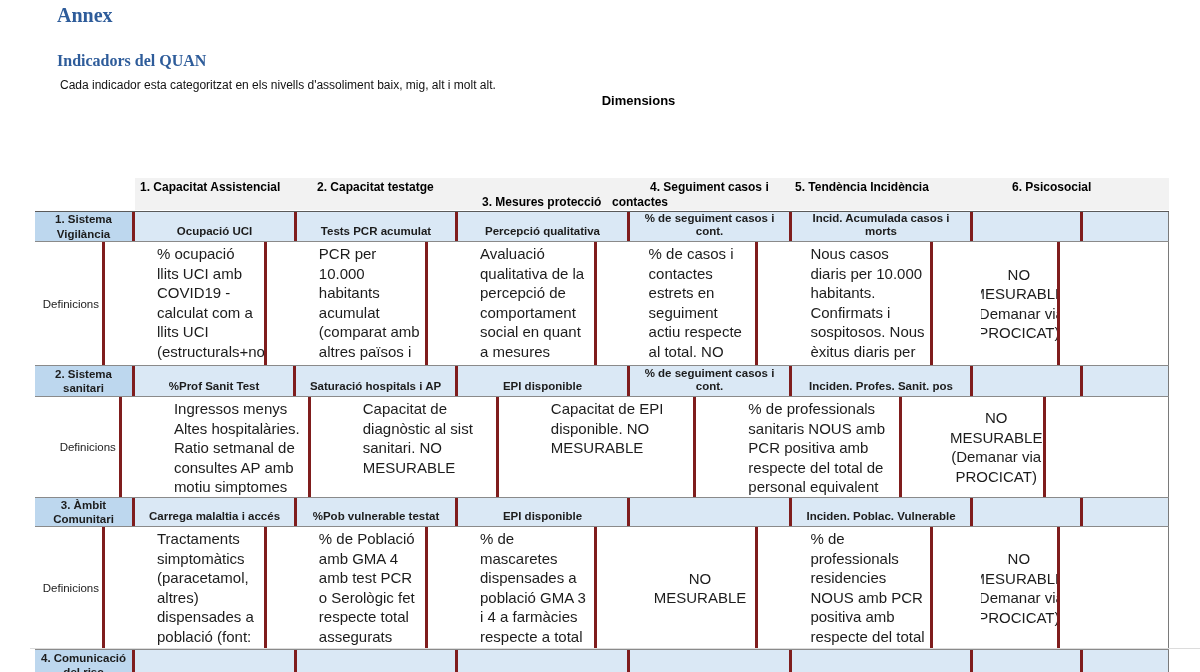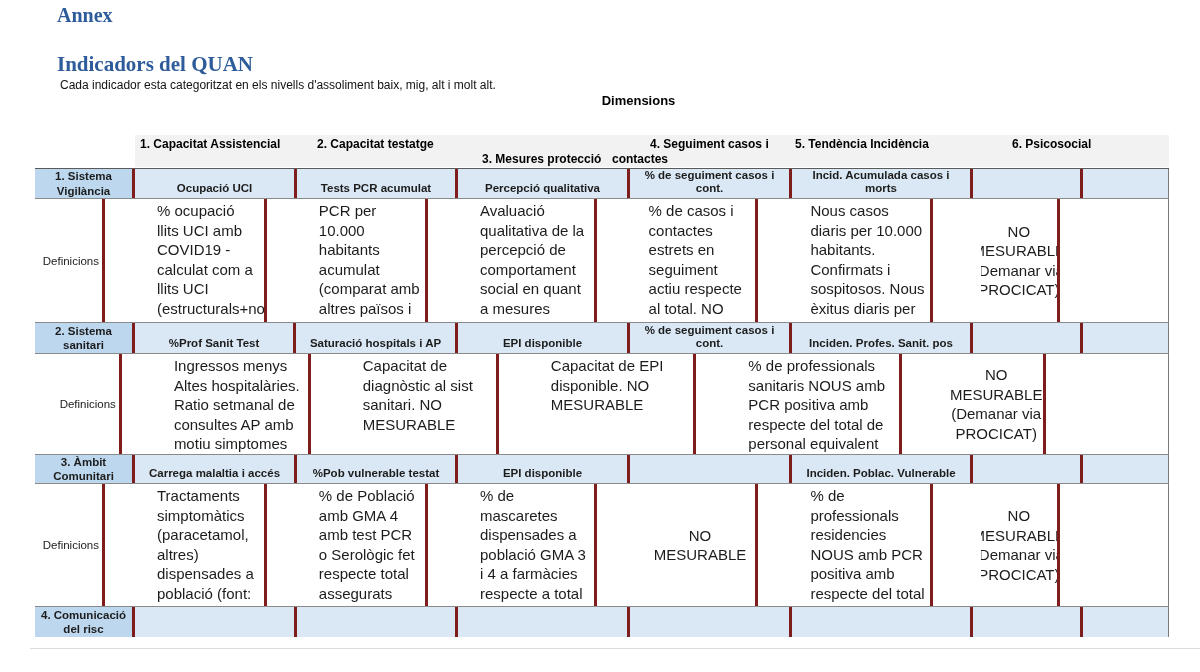--- a/index.html
+++ b/index.html
@@ -2,29 +2,29 @@
 <html><head>
 <meta charset="utf-8">
 <style>
   html,body{margin:0;padding:0;background:#fff;}
   .page{position:relative;width:1200px;height:672px;background:#ffffff;overflow:hidden;
         font-family:"Liberation Sans", sans-serif;color:#1c1c1c;}
 
   .annex-title{position:absolute;top:4px;left:57px;margin:0;
         font-family:"Liberation Serif", serif;font-weight:bold;font-size:20px;color:#2E5C9A;}
   .quan-title{position:absolute;top:52px;left:57px;margin:0;
-        font-family:"Liberation Serif", serif;font-weight:bold;font-size:21px;color:#2E5C9A;}
+        font-family:"Liberation Serif", serif;font-weight:bold;font-size:16px;color:#2E5C9A;}
   .intro{position:absolute;top:78px;left:60px;margin:0;font-size:12px;color:#111;}
   .dims-heading{position:absolute;top:93px;left:35px;width:1135px;box-sizing:border-box;
         padding-left:72px;text-align:center;font-weight:bold;font-size:13px;color:#000;}
 
   .tbl{position:absolute;top:135px;left:35px;width:1134px;}
 
   
-  .band{position:relative;height:33px;}
+  .band{position:relative;height:33px;margin-top:43px;}
   .band-bg{position:absolute;left:100px;right:0;top:0;bottom:1px;background:#F2F2F2;}
   .dl{position:absolute;font-weight:bold;font-size:12px;white-space:nowrap;color:#000;}
   .dl1{left:105px;top:2px;} .dl2{left:282px;top:2px;} .dl3{left:447px;top:17px;text-align:right;}
   .dl4a{left:615px;top:2px;} .dl4b{left:577px;top:17px;} .dl5{left:760px;top:2px;} .dl6{left:977px;top:2px;}
 
   
   .grid{border-top:1px solid #5a5a5a;}
   .row{display:flex;}
   .grid .row{border-top:1px solid #8a8a8a;}
   .grid .row:first-child{border-top:none;}

